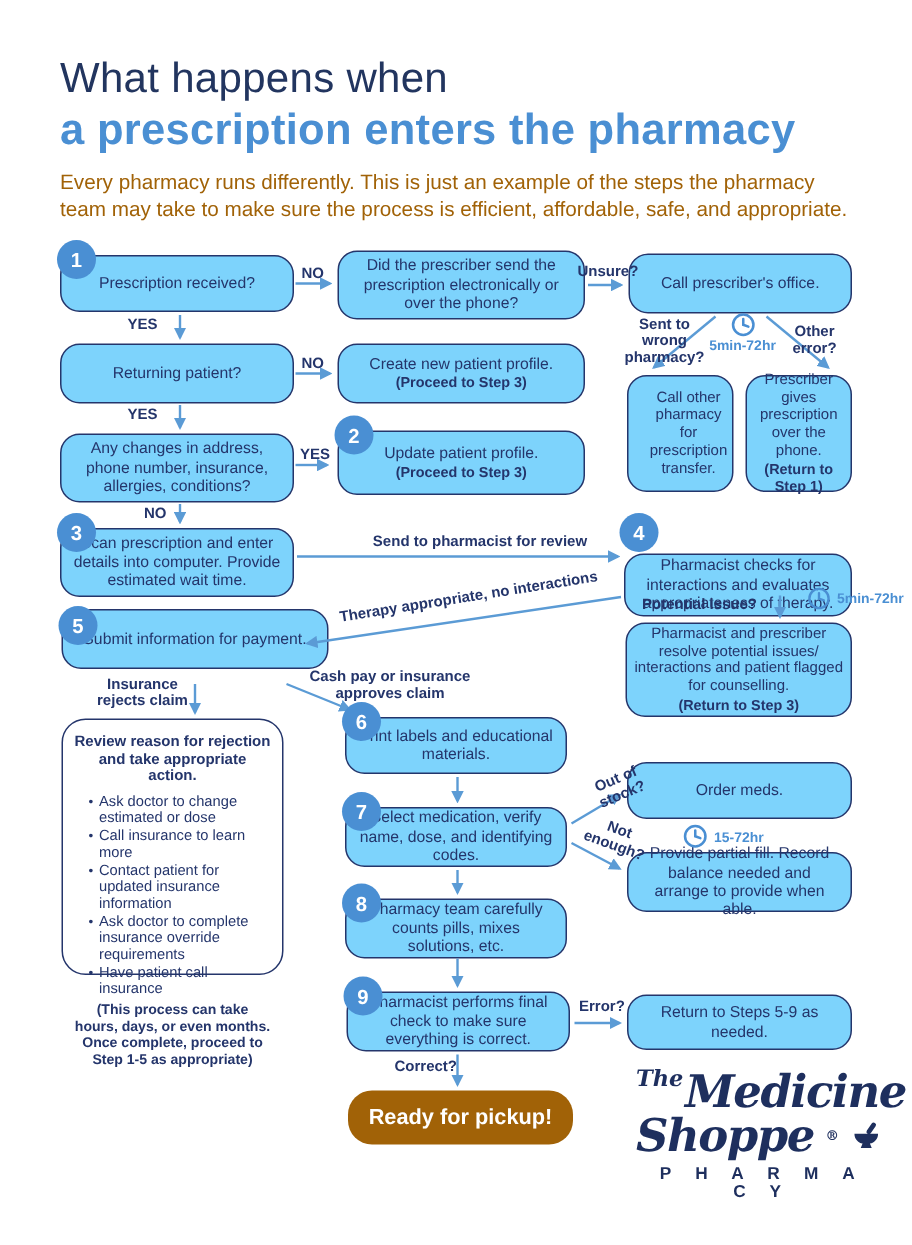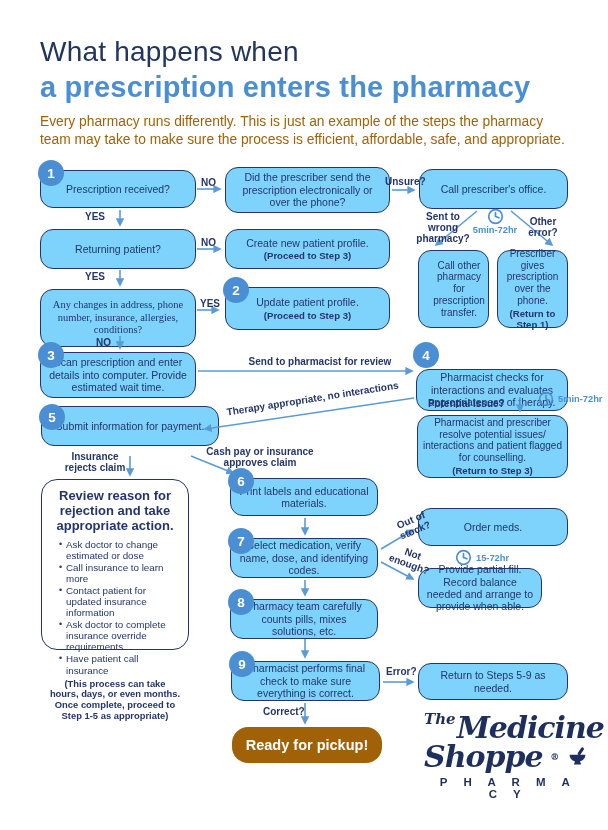--- a/index.html
+++ b/index.html
@@ -30,21 +30,21 @@
   .rot{transform-origin:center center;}
 
   
   .clockcol{position:absolute;display:flex;flex-direction:column;align-items:center;z-index:2;}
   .clockrow{position:absolute;display:flex;flex-direction:row;align-items:center;gap:4px;z-index:2;}
   .ctime{color:#4a8fd3;font-weight:700;font-size:9.3px;white-space:nowrap;}
 
   
   .reject{position:absolute;box-sizing:border-box;border:1.6px solid #24356b;border-radius:16px;background:#fff;
           color:#24356b;padding:9px 7px 6px 7px;}
-  .reject .rhead{font-weight:700;font-size:13px;text-align:center;line-height:1.15;}
+  .reject .rhead{font-weight:700;font-size:10px;text-align:center;line-height:1.15;}
   .reject ul{margin:5px 0 3px 0;padding:0 0 0 10px;list-style:none;}
   .reject li{font-size:9.8px;line-height:1.13;margin:1px 0;position:relative;padding-left:7px;}
   .reject li::before{content:"•";position:absolute;left:0;top:0;font-size:9px;}
   .reject .rfoot{font-weight:700;font-size:9.4px;text-align:center;line-height:1.15;margin-top:3px;}
 
   svg.arrows{position:absolute;left:0;top:0;pointer-events:none;z-index:1;}
   svg.arrows line{stroke:#5b9bd5;stroke-width:1.6;}
 
   
   .logo{position:absolute;left:424px;top:712px;width:164px;color:#1e2f5e;text-align:center;}
@@ -122,21 +122,21 @@
     <div>Prescriber gives prescription over the phone.</div>
     <div class="bold">(Return to Step 1)</div>
   </div>
   <div class="node" style="left:40px;top:229px;width:156px;height:40px;">
     <div>Returning patient?</div>
   </div>
   <div class="node" style="left:225px;top:229px;width:165px;height:40px;">
     <div>Create new patient profile.</div>
     <div class="bold">(Proceed to Step 3)</div>
   </div>
-  <div class="node" style="left:40px;top:289px;width:156px;height:58px;font-family:Liberation Serif, serif;">
+  <div class="node" style="left:40px;top:289px;width:156px;height:46px;">
     <div>Any changes in address, phone number, insurance, allergies, conditions?</div>
   </div>
   <div class="node" style="left:225px;top:287px;width:165px;height:43px;">
     <div>Update patient profile.</div>
     <div class="bold">(Proceed to Step 3)</div>
   </div>
   <div class="node" style="left:40px;top:352px;width:156px;height:46px;">
     <div>Scan prescription and enter details into computer. Provide estimated wait time.</div>
   </div>
   <div class="node" style="left:416px;top:352px;width:152px;height:42px;margin-top:17px;">
@@ -164,21 +164,21 @@
 
   <div class="node" style="left:230px;top:478px;width:148px;height:38px;">
     <div>Print labels and educational materials.</div>
   </div>
   <div class="node" style="left:230px;top:538px;width:148px;height:40px;">
     <div>Select medication, verify name, dose, and identifying codes.</div>
   </div>
   <div class="node" style="left:418px;top:508px;width:150px;height:38px;">
     <div>Order meds.</div>
   </div>
-  <div class="node" style="left:418px;top:568px;width:124px;height:40px;">
+  <div class="node" style="left:418px;top:568px;width:150px;height:40px;">
     <div>Provide partial fill. Record balance needed and arrange to provide when able.</div>
   </div>
   <div class="node" style="left:230px;top:599px;width:148px;height:40px;">
     <div>Pharmacy team carefully counts pills, mixes solutions, etc.</div>
   </div>
   <div class="node" style="left:231px;top:661px;width:149px;height:40px;">
     <div>Pharmacist performs final check to make sure everything is correct.</div>
   </div>
   <div class="node" style="left:418px;top:663px;width:150px;height:37px;">
     <div>Return to Steps 5-9 as needed.</div>

